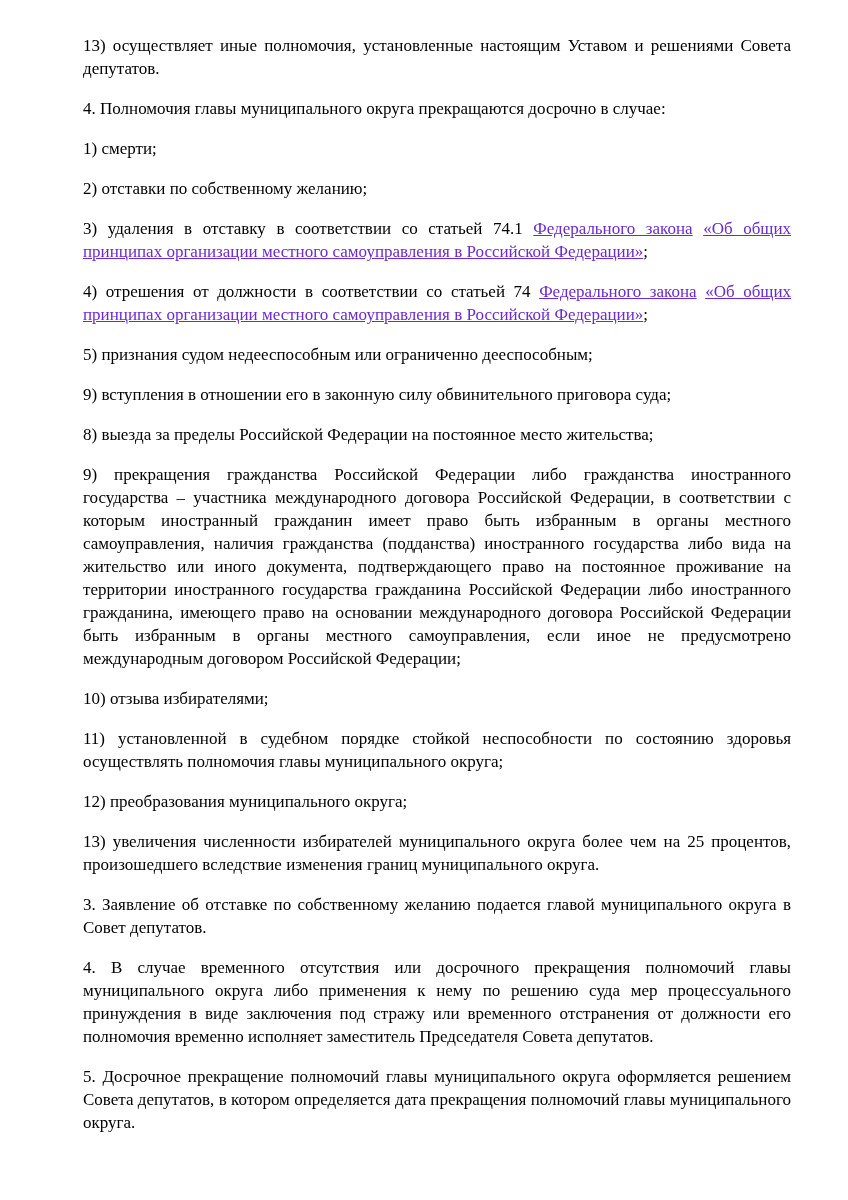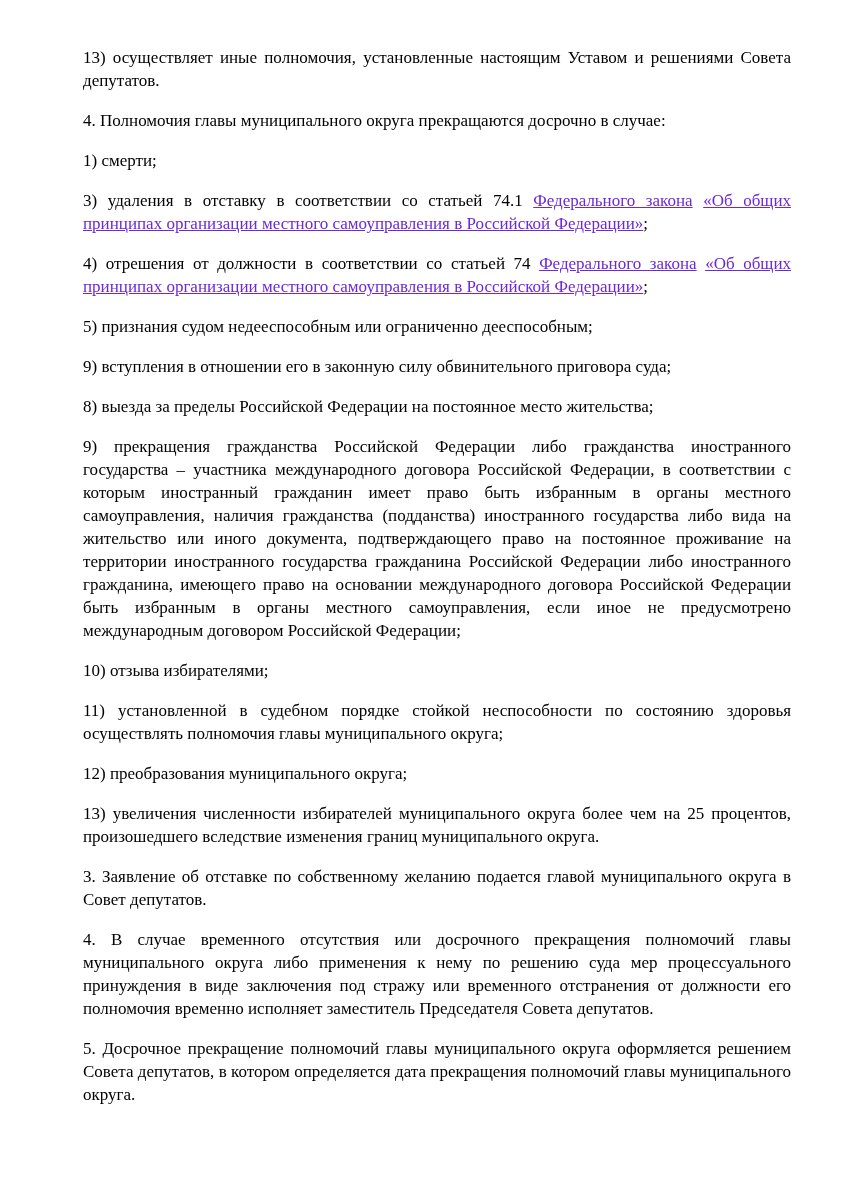--- a/index.html
+++ b/index.html
@@ -18,21 +18,21 @@
     min-height: 1200px;
     padding: 30px 57px 40px 83px;
     font-family: "Liberation Serif", "DejaVu Serif", serif;
     font-size: 17px;
     line-height: 23px;
     color: #000000;
     text-align: justify;
     background: #ffffff;
   }
   .para {
-    margin: 16px 0 17px 0;
+    margin: 4px 0 17px 0;
   }
   .para:last-child {
     margin-bottom: 0;
   }
   a.doc-link {
     color: #6d28d9;
     text-decoration: underline;
     cursor: pointer;
   }
 </style>
@@ -40,20 +40,21 @@
 <body>
 
 <div class="page">
 
   <p class="para">13) осуществляет иные полномочия, установленные настоящим Уставом и решениями Совета депутатов.</p>
 
   <p class="para">4. Полномочия главы муниципального округа прекращаются досрочно в случае:</p>
 
   <p class="para">1) смерти;</p>
 
+  <p class="para">2) отставки по собственному желанию;</p>
 
   <p class="para"><span>3) удаления в отставку в соответствии со статьей 74.1 </span><a class="doc-link">Федерального закона</a> <a class="doc-link">«Об общих принципах организации местного самоуправления в Российской Федерации»</a><span>;</span></p>
 
   <p class="para"><span>4) отрешения от должности в соответствии со статьей 74 </span><a class="doc-link">Федерального закона</a> <a class="doc-link">«Об общих принципах организации местного самоуправления в Российской Федерации»</a><span>;</span></p>
 
   <p class="para">5) признания судом недееспособным или ограниченно дееспособным;</p>
 
 
   <p class="para">9) вступления в отношении его в законную силу обвинительного приговора суда;</p>
 

